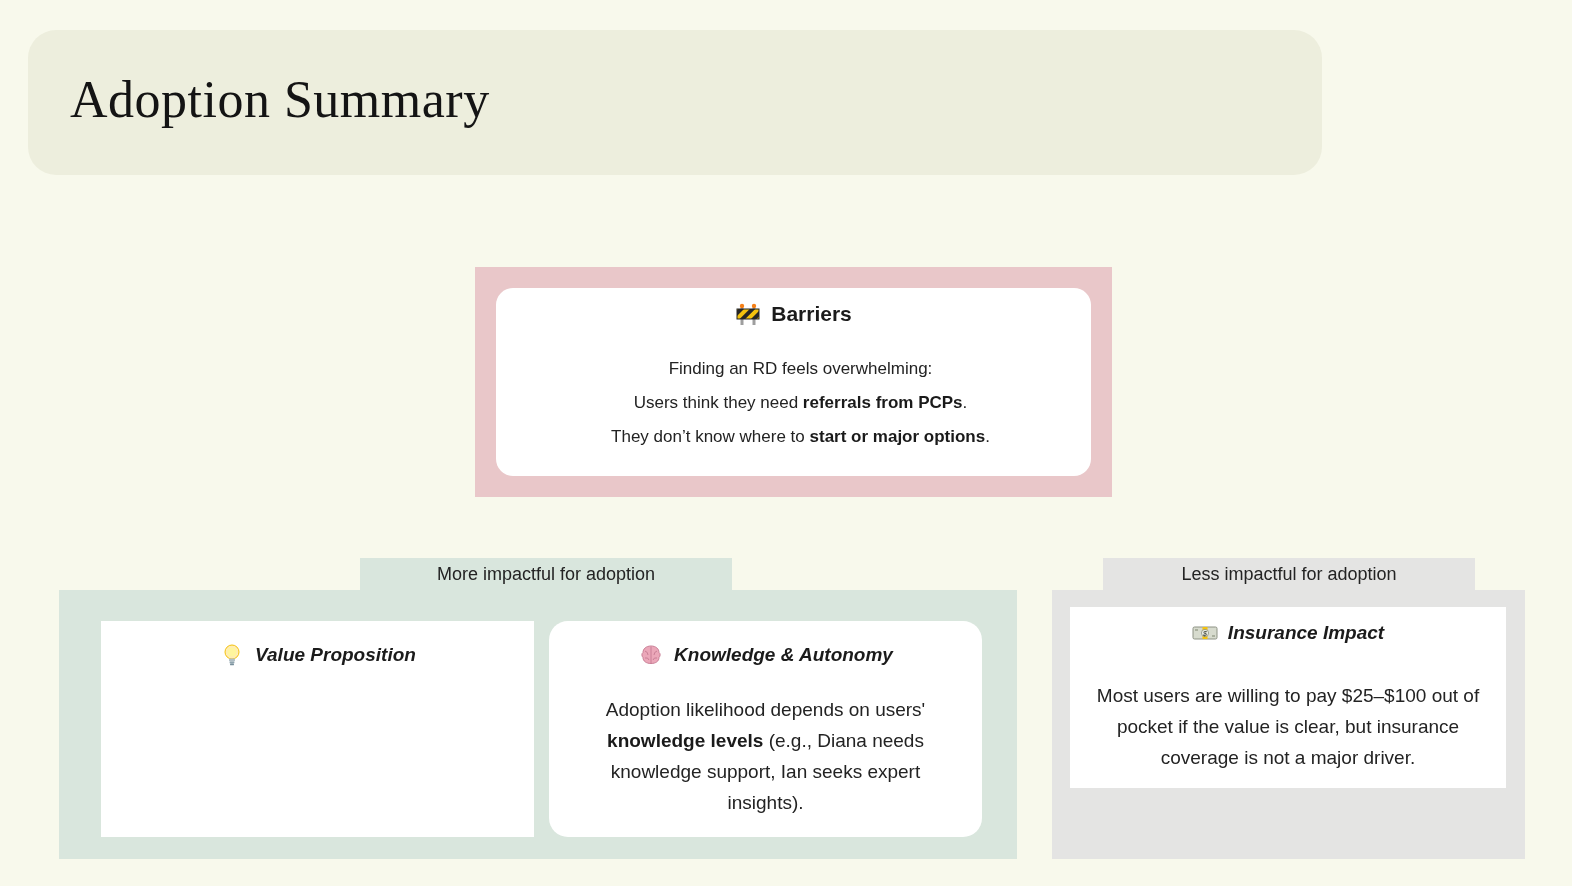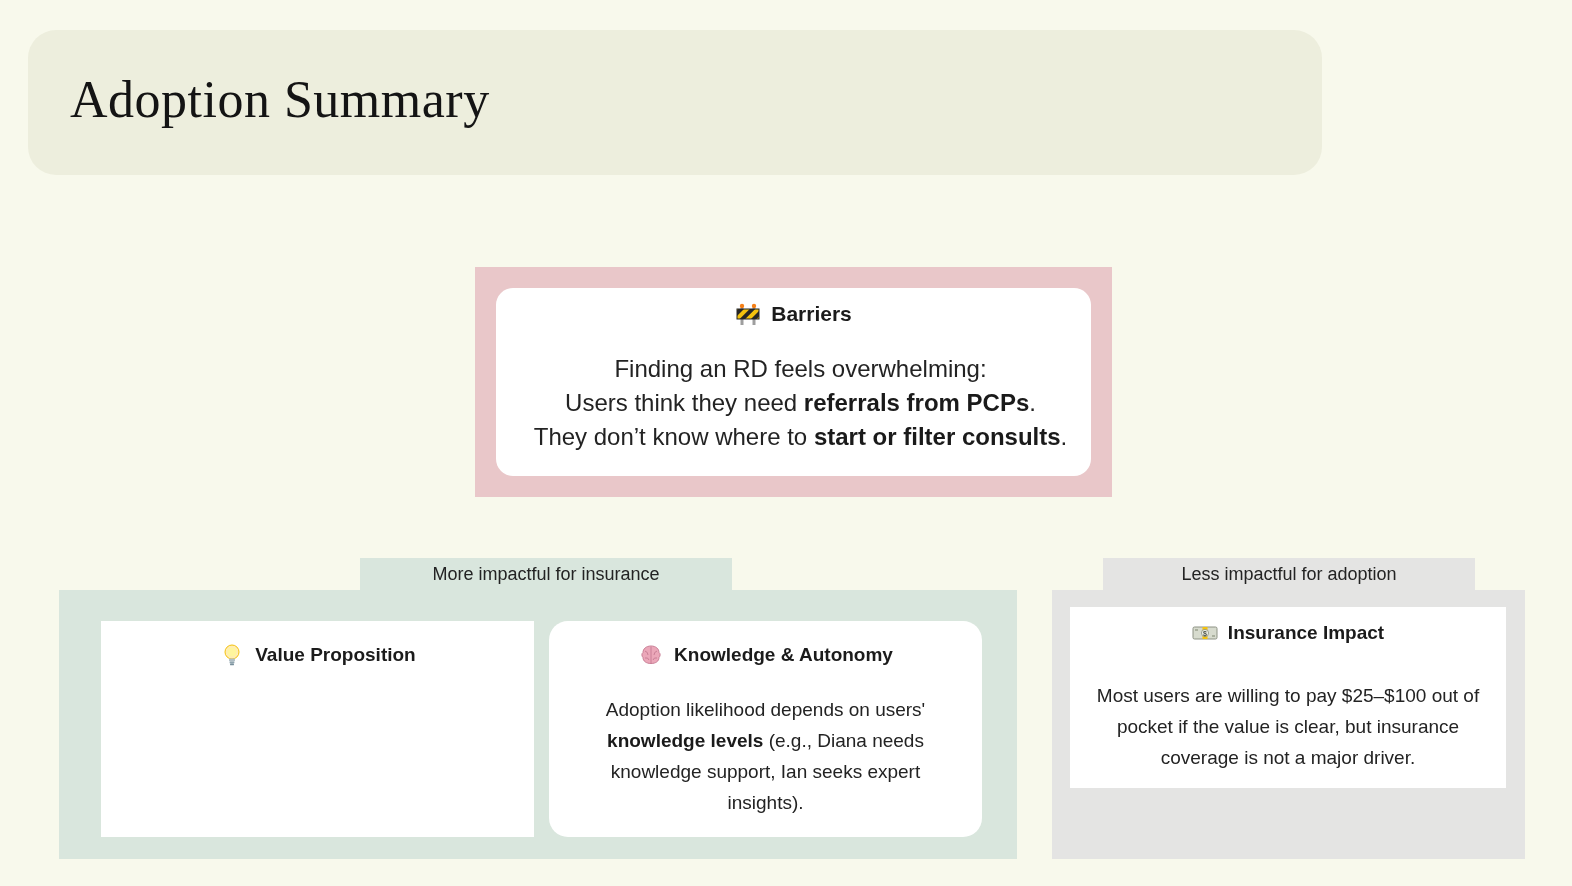--- a/index.html
+++ b/index.html
@@ -51,21 +51,21 @@
     display: flex;
     align-items: center;
     justify-content: center;
     gap: 10px;
     font-weight: 700;
     font-size: 21px;
     color: #1b1b1b;
   }
   .barriers-body { margin-top: 25px; }
   .barriers-line {
-    font-size: 24px;
+    font-size: 17px;
     line-height: 34px;
     color: #232323;
     padding-left: 14px;
   }
   .barriers-line b, .card-body b { font-weight: 700; color: #1a1a1a; }
 
   
   .group-tab {
     position: absolute;
     height: 32px;
@@ -85,21 +85,21 @@
 
   .white-card {
     position: absolute;
     background: #ffffff;
     text-align: center;
   }
   .card-vp   { left: 42px;  top: 31px; width: 433px; height: 216px; padding: 21px 24px 9px; }
   .card-ka   { left: 490px; top: 31px; width: 433px; height: 216px; padding: 21px 24px 0; border-radius: 19px; }
   .card-ins  { left: 18px;  top: 17px; width: 436px; height: 181px; padding: 13px 20px 0; }
 
-  .white-card .card-title-row { font-size: 19px; }
+  .white-card .card-title-row { font-size: 19px; font-style: italic; }
   .card-body {
     margin-top: 26px;
     font-size: 19px;
     line-height: 31px;
     color: #232323;
   }
   .card-ins .card-body { margin-top: 34px; }
 
   .emoji-icon { display: inline-flex; width: 26px; height: 26px; align-items: center; justify-content: center; }
   .emoji-icon svg { display: block; }
@@ -129,27 +129,27 @@
             <rect x="5.5" y="7" width="3" height="17" fill="#9e9e9e"></rect>
             <rect x="17.5" y="7" width="3" height="17" fill="#9e9e9e"></rect>
             <rect x="2" y="8" width="22" height="10" fill="url(#stripes)" stroke="#262626" stroke-width="1"></rect>
           </svg>
         </span>
         <span>Barriers</span>
       </div>
       <div class="barriers-body">
         <div class="barriers-line"><span>Finding an RD feels overwhelming:</span></div>
         <div class="barriers-line"><span>Users think they need </span><b>referrals from PCPs</b><span>.</span></div>
-        <div class="barriers-line"><span>They don’t know where to </span><b>start or filter consults</b><span>.</span></div>
+        <div class="barriers-line"><span>They don’t know where to </span><b>start or major options</b><span>.</span></div>
       </div>
     </div>
   </div>
 
   <div class="group-tab tab-more">
-    <span>More impactful for insurance</span>
+    <span>More impactful for adoption</span>
   </div>
   <div class="group-container container-more">
 
     <div class="white-card card-vp">
       <div class="card-title-row">
         <span class="emoji-icon">
           <svg width="24" height="24" viewBox="0 0 24 24">
             <circle cx="12" cy="9" r="7" fill="#ffecb3" stroke="#f4c20d" stroke-width="1"></circle>
             <circle cx="12" cy="9" r="4.5" fill="#fff59d"></circle>
             <rect x="9" y="15.5" width="6" height="3" rx="1" fill="#b0bec5"></rect>

